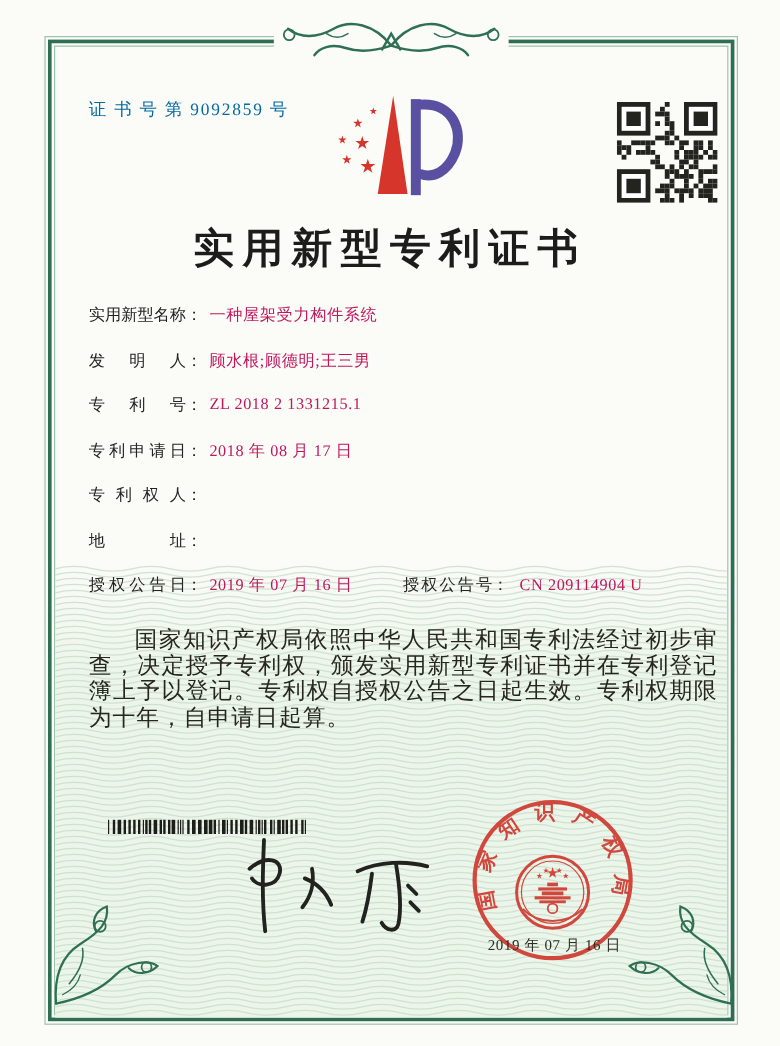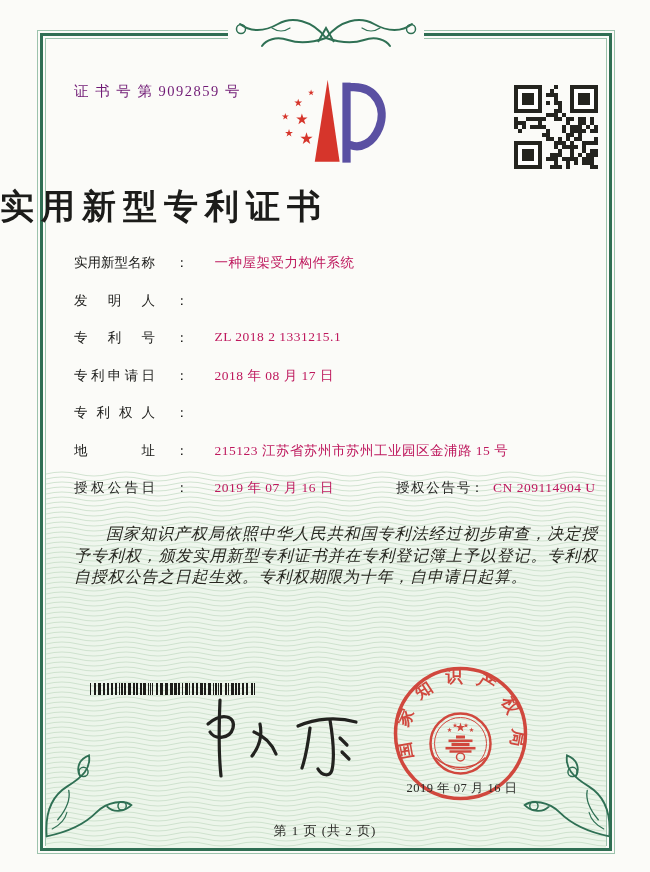--- a/index.html
+++ b/index.html
@@ -17,40 +17,40 @@
                inset 0 0 0 2px #fbfbf8, inset 0 0 0 3px #9cc3ad;
   }
   
   .tint{
     position:absolute; left:46px; top:470px; width:560px; height:378px;
     background:linear-gradient(180deg, rgba(234,244,233,0) 0, rgba(234,244,233,.85) 90px, #ecf5ea 100%);
   }
   .waves{position:absolute; left:46px; top:470px;}
   .waves path{stroke:#c7ddc7; stroke-width:1; fill:none; opacity:.8;}
   
-  .cert-no{position:absolute; left:74px; top:82px; font-size:14.5px; letter-spacing:1.5px; color:#701a75;}
+  .cert-no{position:absolute; left:74px; top:82px; font-size:14.5px; letter-spacing:1.5px; color:#0369a1;}
   .logo{position:absolute; left:272px; top:78px;}
   .qr{position:absolute; left:514px; top:85px;}
   .title{
-    position:absolute; left:0; right:0; top:184px; 
+    position:absolute; left:0; right:0; top:184px; text-align:center;
     font-size:34px; font-weight:600; letter-spacing:7px; color:#1c1c1a;
   }
   
   .fields{position:absolute; left:74px; top:254px; width:526px; font-size:13.5px;}
-  .row{display:flex; align-items:flex-start; height:37.5px; white-space:nowrap;gap:20px;}
+  .row{display:flex; align-items:flex-start; height:37.5px; white-space:nowrap;}
   .lbl{display:inline-block; width:6em; text-align:justify; text-align-last:justify; color:#232321;}
   .lbl2{display:inline-block; width:5.5em; text-align:justify; text-align-last:justify; color:#232321;}
   .colon{margin-right:6px;}
   .val{letter-spacing:.5px; color:#be185d;}
   .grant2{margin-left:42px;}
   
   .paras{
     position:absolute; left:74px; top:523px; width:524px;
-    font-size:16px; line-height:21.6px; text-align:justify;
-    font-style:italic; letter-spacing:.8px; color:#26261f;
+    font-size:19px; line-height:21.6px; text-align:justify;
+    letter-spacing:.8px; color:#26261f;
   }
   .paras p{margin:0; text-indent:2em;}
   
   .barcode{position:absolute; left:90px; top:683px;}
   .signer{position:absolute; left:90px; top:716px; font-family:"Liberation Sans","DejaVu Sans",sans-serif;
           font-size:14px; font-weight:600; color:#33332f; letter-spacing:2px; line-height:28px;}
   .signature{position:absolute; left:190px; top:694px;}
   .seal{position:absolute; left:388px; top:662px;}
   .seal-date{position:absolute; left:396px; top:780px; width:132px; text-align:center;
              font-size:12.5px; color:#2c2c28; letter-spacing:.5px;}
@@ -322,39 +322,39 @@
 
   <div class="fields">
     <div class="row">
       <span class="lbl">实用新型名称</span>
         <span class="colon">：</span>
       <span class="val">一种屋架受力构件系统</span>
     </div>
     <div class="row">
       <span class="lbl">发明人</span>
         <span class="colon">：</span>
+      <span class="val">顾水根;顾德明;王三男</span>
     </div>
     <div class="row">
       <span class="lbl">专利号</span>
         <span class="colon">：</span>
       <span class="val">ZL 2018 2 1331215.1</span>
     </div>
     <div class="row">
       <span class="lbl">专利申请日</span>
         <span class="colon">：</span>
       <span class="val">2018 年 08 月 17 日</span>
     </div>
     <div class="row">
       <span class="lbl">专利权人</span>
         <span class="colon">：</span>
     </div>
     <div class="row">
       <span class="lbl">地址</span>
         <span class="colon">：</span>
-      <span class="val">215123 江苏省苏州市苏州工业园区金浦路 15 号</span>
     </div>
     <div class="row">
       <span class="lbl">授权公告日</span>
         <span class="colon">：</span>
       <span class="val">2019 年 07 月 16 日</span>
       <span class="grant2">
         <span class="lbl2">授权公告号</span><span class="colon">：</span>
         <span class="val">CN 209114904 U</span>
       </span>
     </div>
@@ -456,15 +456,14 @@
   </svg>
   <div class="seal-date">2019 年 07 月 16 日</div>
 
   <svg class="orn-bl" width="92" height="100" viewBox="0 0 100 100">
     <use href="#flourish"></use>
   </svg>
   <svg class="orn-br" width="92" height="100" viewBox="0 0 100 100">
     <use href="#flourish" transform="translate(100,0) scale(-1,1)"></use>
   </svg>
 
-  <div class="footer">第 1 页 (共 2 页)</div>
 
 </div>
 
 </body></html>

